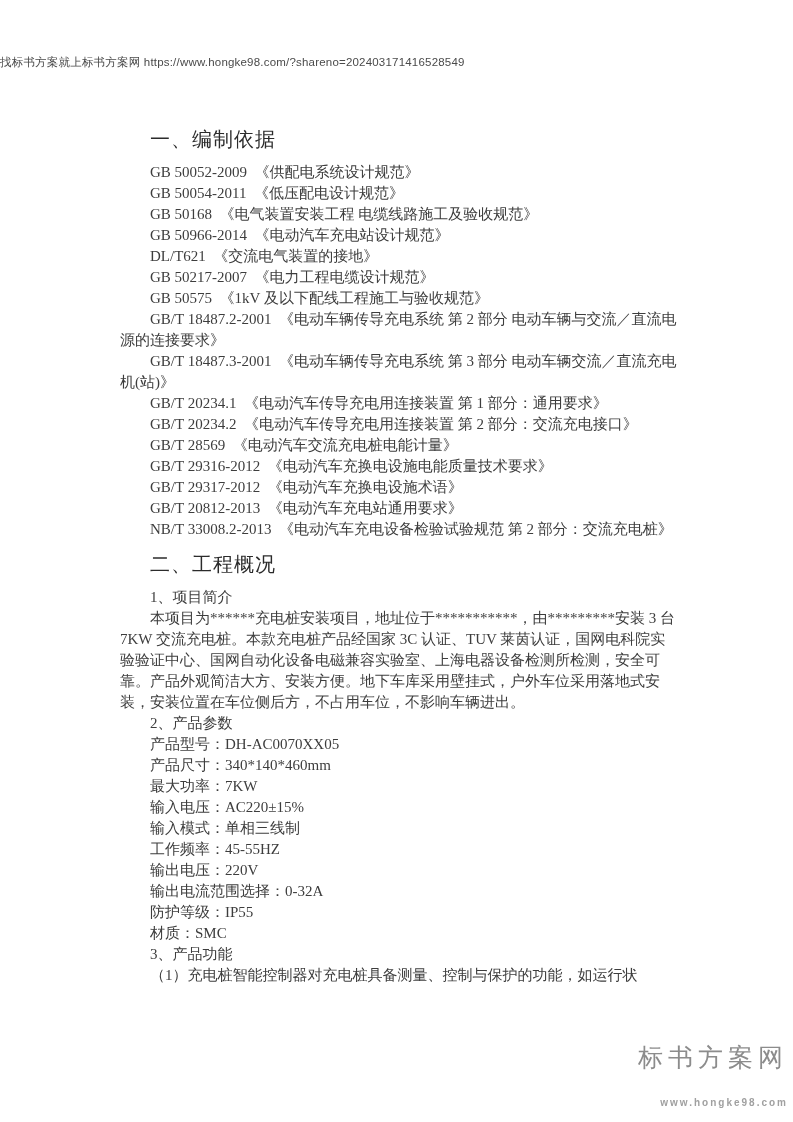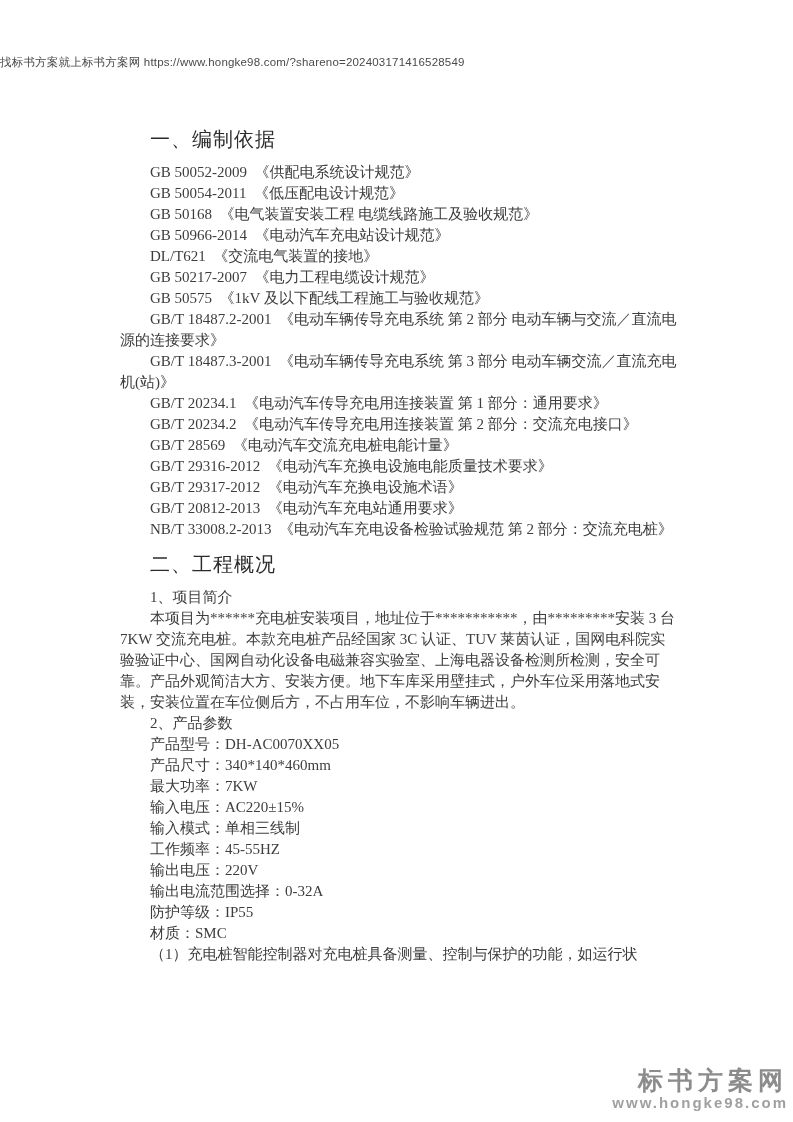--- a/index.html
+++ b/index.html
@@ -49,31 +49,32 @@
   }
   .corner-watermark {
     position: absolute;
     right: 5px;
     bottom: 10px;
     text-align: right;
     font-family: "Liberation Sans", "DejaVu Sans", sans-serif;
   }
   .corner-watermark .wm-name {
     font-size: 25px;
-    font-weight: bold;
+    font-weight: normal;
     color: #8c8c8c;
     letter-spacing: 5px;
     line-height: 28px;
   }
   .corner-watermark .wm-url {
-    font-size: 15px;
+    font-size: 10px;
     font-weight: bold;
     color: #a0a0a0;
     letter-spacing: 2px;
     line-height: 18px;
+    margin-top: 23px;
   }
 </style>
 </head>
 <body>
 
 <div class="page-header">找标书方案就上标书方案网 https://www.hongke98.com/?shareno=202403171416528549</div>
 
 <div class="content">
 
   <h1 class="sec-title">一、编制依据</h1>
@@ -105,20 +106,21 @@
   <p class="doc-line">产品尺寸：340*140*460mm</p>
   <p class="doc-line">最大功率：7KW</p>
   <p class="doc-line">输入电压：AC220±15%</p>
   <p class="doc-line">输入模式：单相三线制</p>
   <p class="doc-line">工作频率：45-55HZ</p>
   <p class="doc-line">输出电压：220V</p>
   <p class="doc-line">输出电流范围选择：0-32A</p>
   <p class="doc-line">防护等级：IP55</p>
   <p class="doc-line">材质：SMC</p>
 
+  <p class="doc-line">3、产品功能</p>
   <p class="doc-line">（1）充电桩智能控制器对充电桩具备测量、控制与保护的功能，如运行状</p>
 
 </div>
 
 <div class="corner-watermark">
   <div class="wm-name">标书方案网</div>
   <div class="wm-url">www.hongke98.com</div>
 </div>
 
 </body></html>

